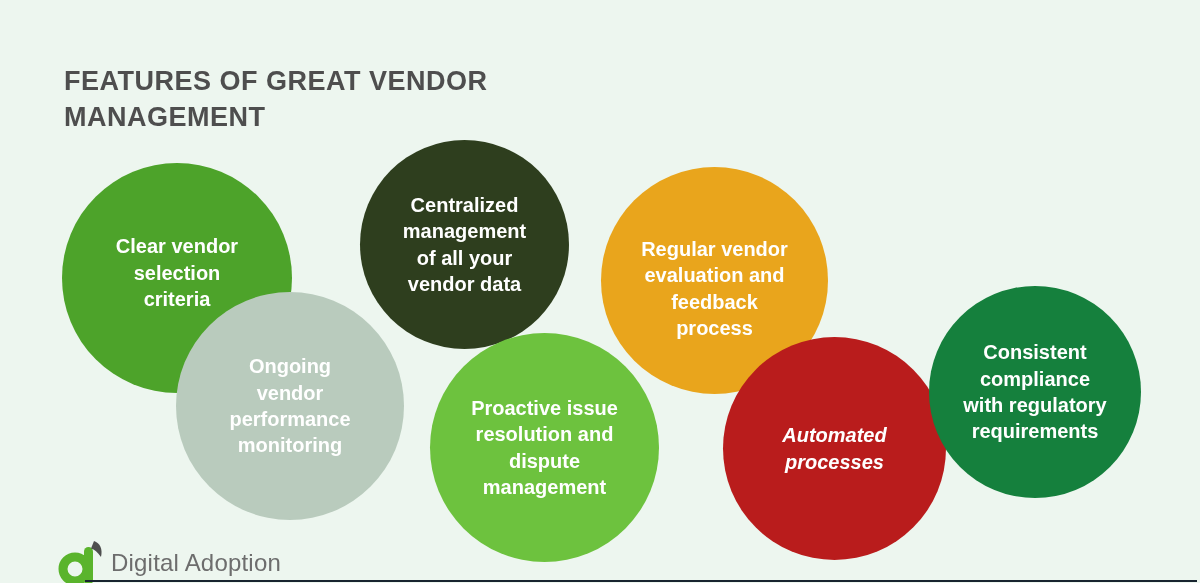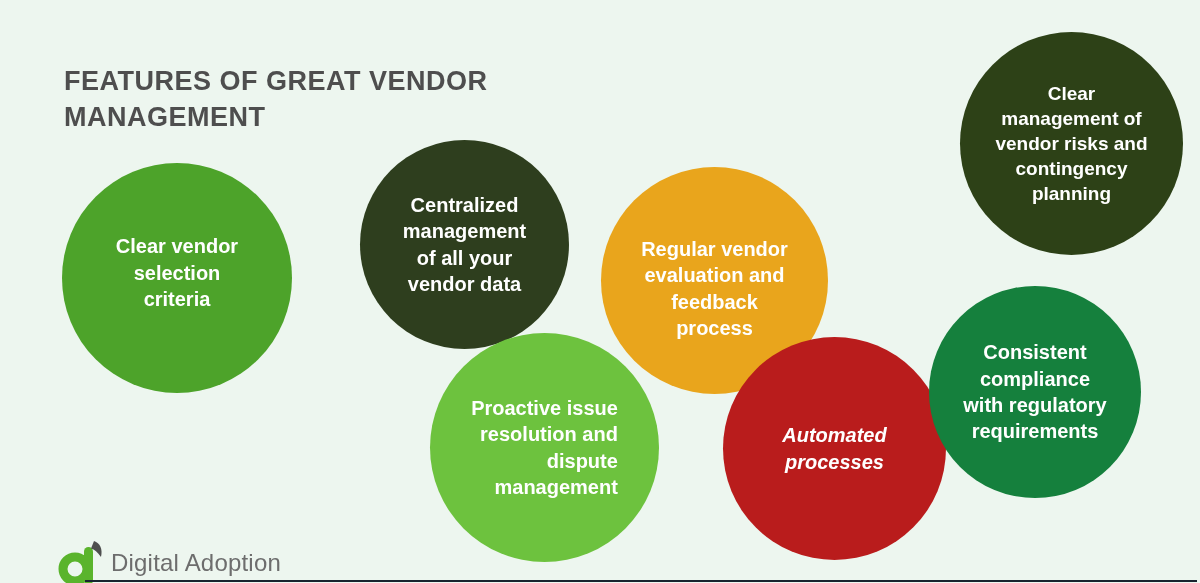--- a/index.html
+++ b/index.html
@@ -58,50 +58,49 @@
 
   <div class="title" style="color: rgb(78, 78, 78);">FEATURES OF GREAT VENDOR
 MANAGEMENT</div>
 
   <div class="bubble b1" style="background-color: rgb(77, 163, 42);">
     <span class="label" style="color: rgb(255, 255, 255);">Clear vendor
 selection
 criteria</span>
   </div>
 
+  <div class="bubble b2" style="background-color: rgb(185, 203, 189);">
+    <span class="label" style="color: rgb(255, 255, 255);">Ongoing
+vendor
+performance
+monitoring</span>
+  </div>
 
   <div class="bubble b3" style="background-color: rgb(46, 62, 30);">
     <span class="label" style="color: rgb(255, 255, 255);">Centralized
 management
 of all your
 vendor data</span>
   </div>
 
-  <div class="bubble b4" style="background-color: rgb(109, 194, 62); text-align: right;">
+  <div class="bubble b4" style="background-color: rgb(109, 194, 62);">
     <span class="label" style="color: rgb(255, 255, 255);">Proactive issue
 resolution and
 dispute
 management</span>
   </div>
 
   <div class="bubble b5" style="background-color: rgb(233, 165, 28);">
     <span class="label" style="color: rgb(255, 255, 255); margin-top: 16px;">Regular vendor
 evaluation and
 feedback
 process</span>
   </div>
 
 
-  <div class="bubble b7" style="background-color: rgb(45, 65, 23);">
-    <span class="label" style="color: rgb(255, 255, 255);">Clear
-management of
-vendor risks and
-contingency
-planning</span>
-  </div>
 
   <div class="bubble b8" style="background-color: #b91c1c; font-style: italic;">
     <span class="label" style="color: rgb(255, 255, 255);">Automated
 processes</span>
   </div>
 
   <div class="bubble b9" style="background-color: #15803d;">
     <span class="label" style="color: rgb(255, 255, 255);">Consistent
 compliance
 with regulatory

